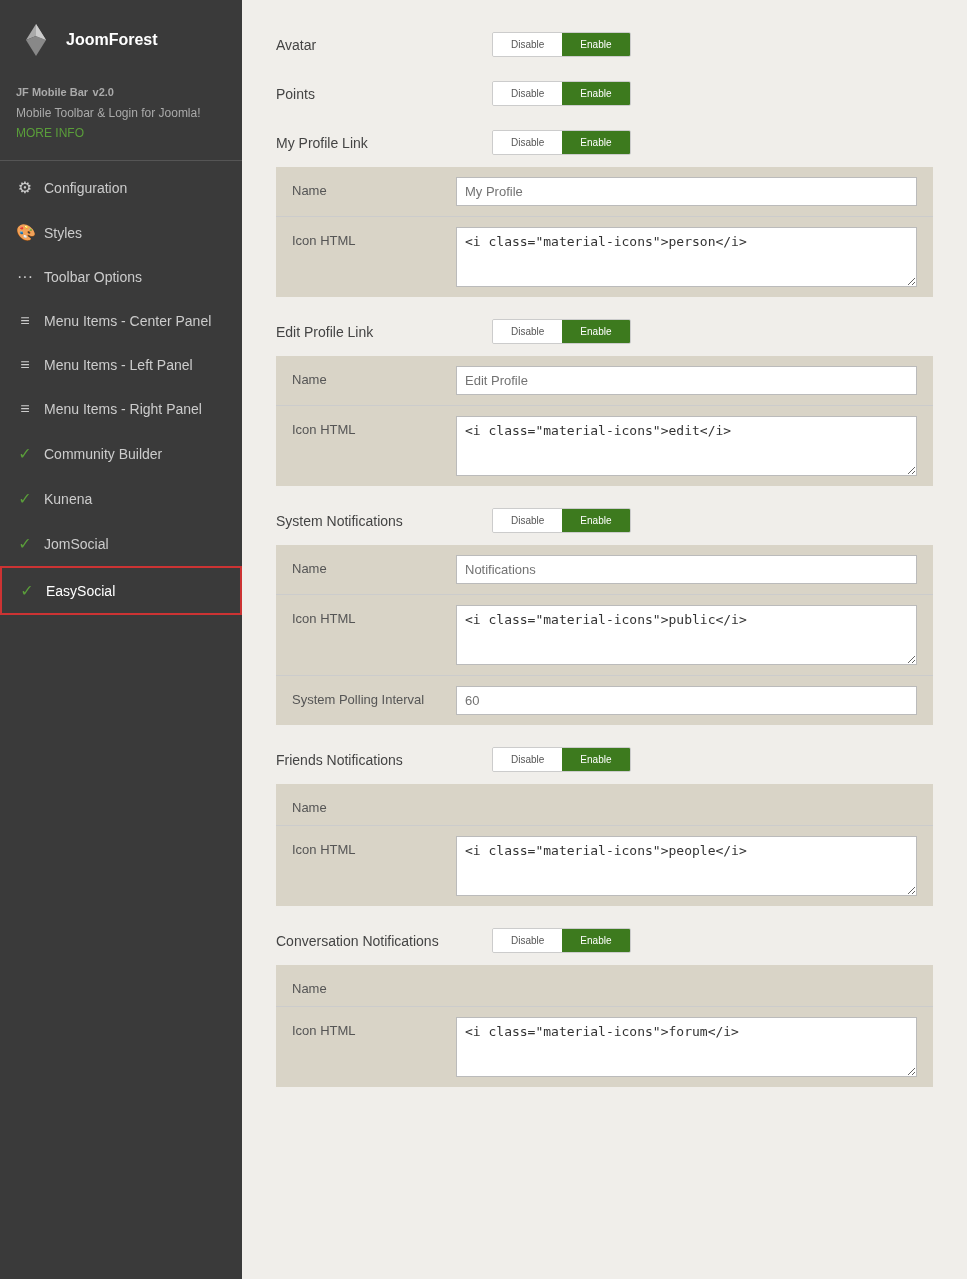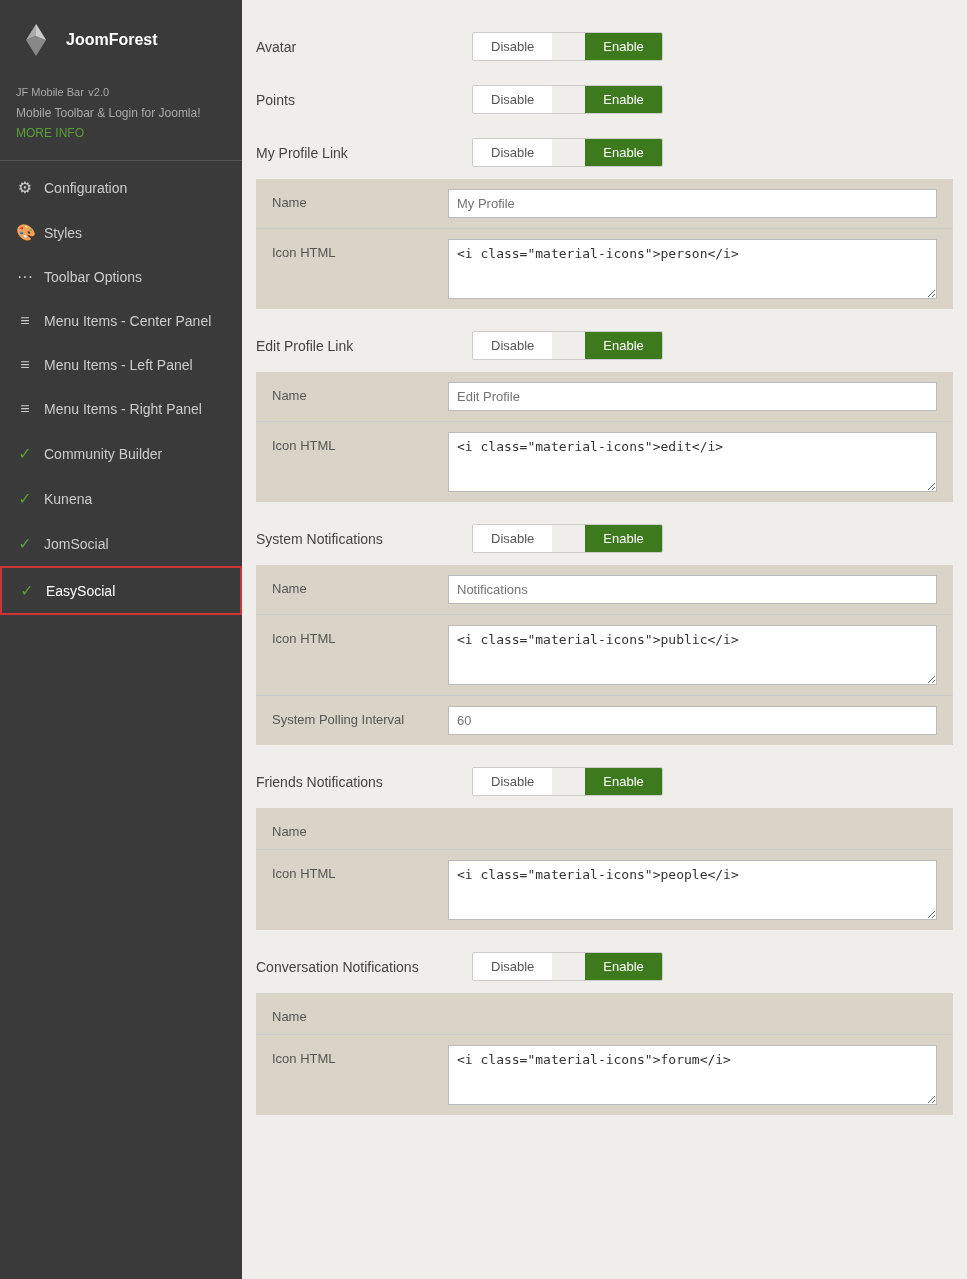--- a/index.html
+++ b/index.html
@@ -32,21 +32,21 @@
     }
     .sidebar-app-title {
       padding: 12px 16px 4px;
       color: #fff;
       font-size: 16px;
       font-weight: bold;
     }
     .sidebar-app-title span {
       font-size: 11px;
       color: #aaa;
-      font-weight: normal;
+      font-weight: bold;
     }
     .sidebar-subtitle {
       padding: 2px 16px;
       font-size: 12px;
       color: #aaa;
     }
     .sidebar-more-info {
       padding: 4px 16px 16px;
       font-size: 12px;
       color: #5a9e3a;
@@ -78,21 +78,21 @@
       text-align: center;
     }
     .sidebar-item .check {
       color: #5a9e3a;
     }
 
     
     .main {
       flex: 1;
       background: #f0eeea;
-      padding: 20px 14px;
+      padding: 20px 34px;
       overflow-y: auto;
     }
 
     
     .setting-row {
       display: flex;
       align-items: center;
       padding: 12px 0;
       gap: 16px;
     }
@@ -102,43 +102,42 @@
       font-size: 14px;
     }
     .toggle-group {
       display: flex;
       border: 1px solid #ccc;
       border-radius: 2px;
       overflow: hidden;
     }
     .toggle-btn {
       padding: 6px 18px;
-      font-size: 13px;
+      font-size: 10px;
       cursor: pointer;
       border: none;
       background: #fff;
       color: #555;
     }
     .toggle-btn.active-green {
       background: #3d7a1e;
       color: #fff;
-      margin-left: 33px;
     }
 
     
     .sub-panel {
       background: #d9d4c7;
       margin-left: 0;
       margin-bottom: 2px;
     }
     .sub-row {
       display: flex;
       align-items: flex-start;
       padding: 10px 16px;
-      gap: 16px;
+      gap: 4px;
       border-bottom: 1px solid #ccc;
     }
     .sub-row:last-child {
       border-bottom: none;
     }
     .sub-label {
       width: 160px;
       min-width: 160px;
       color: #555;
       font-size: 13px;

